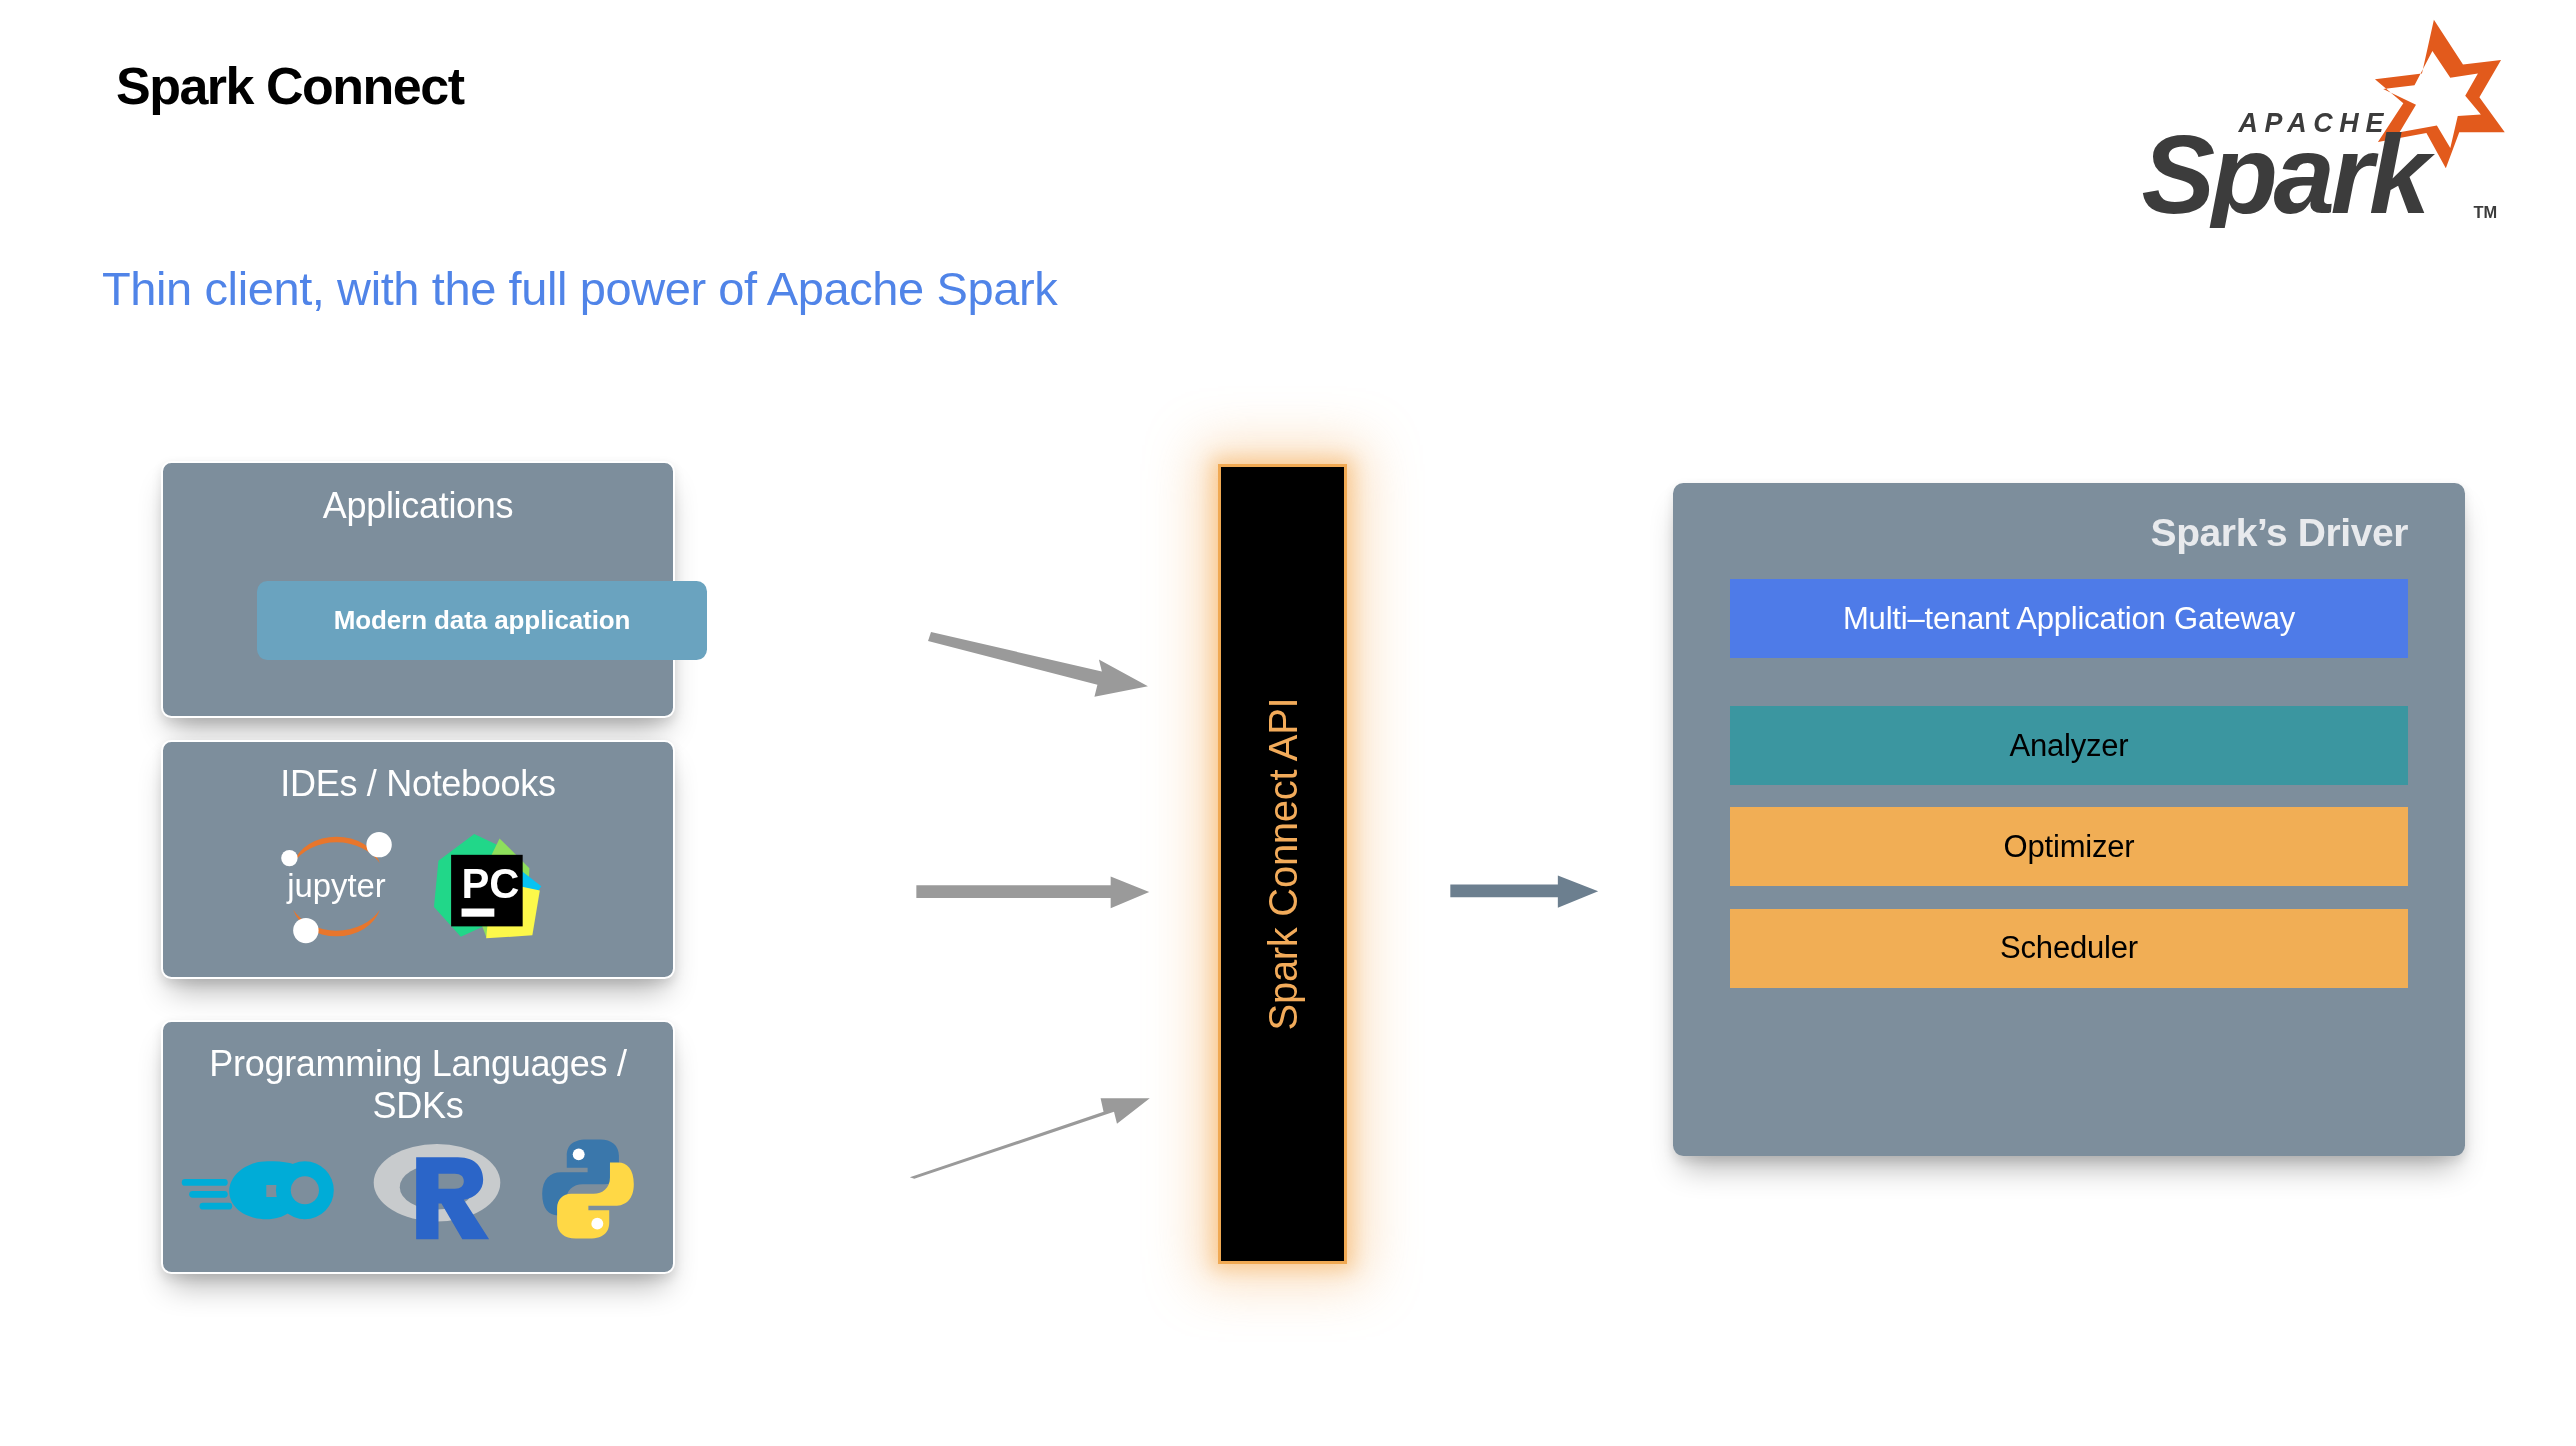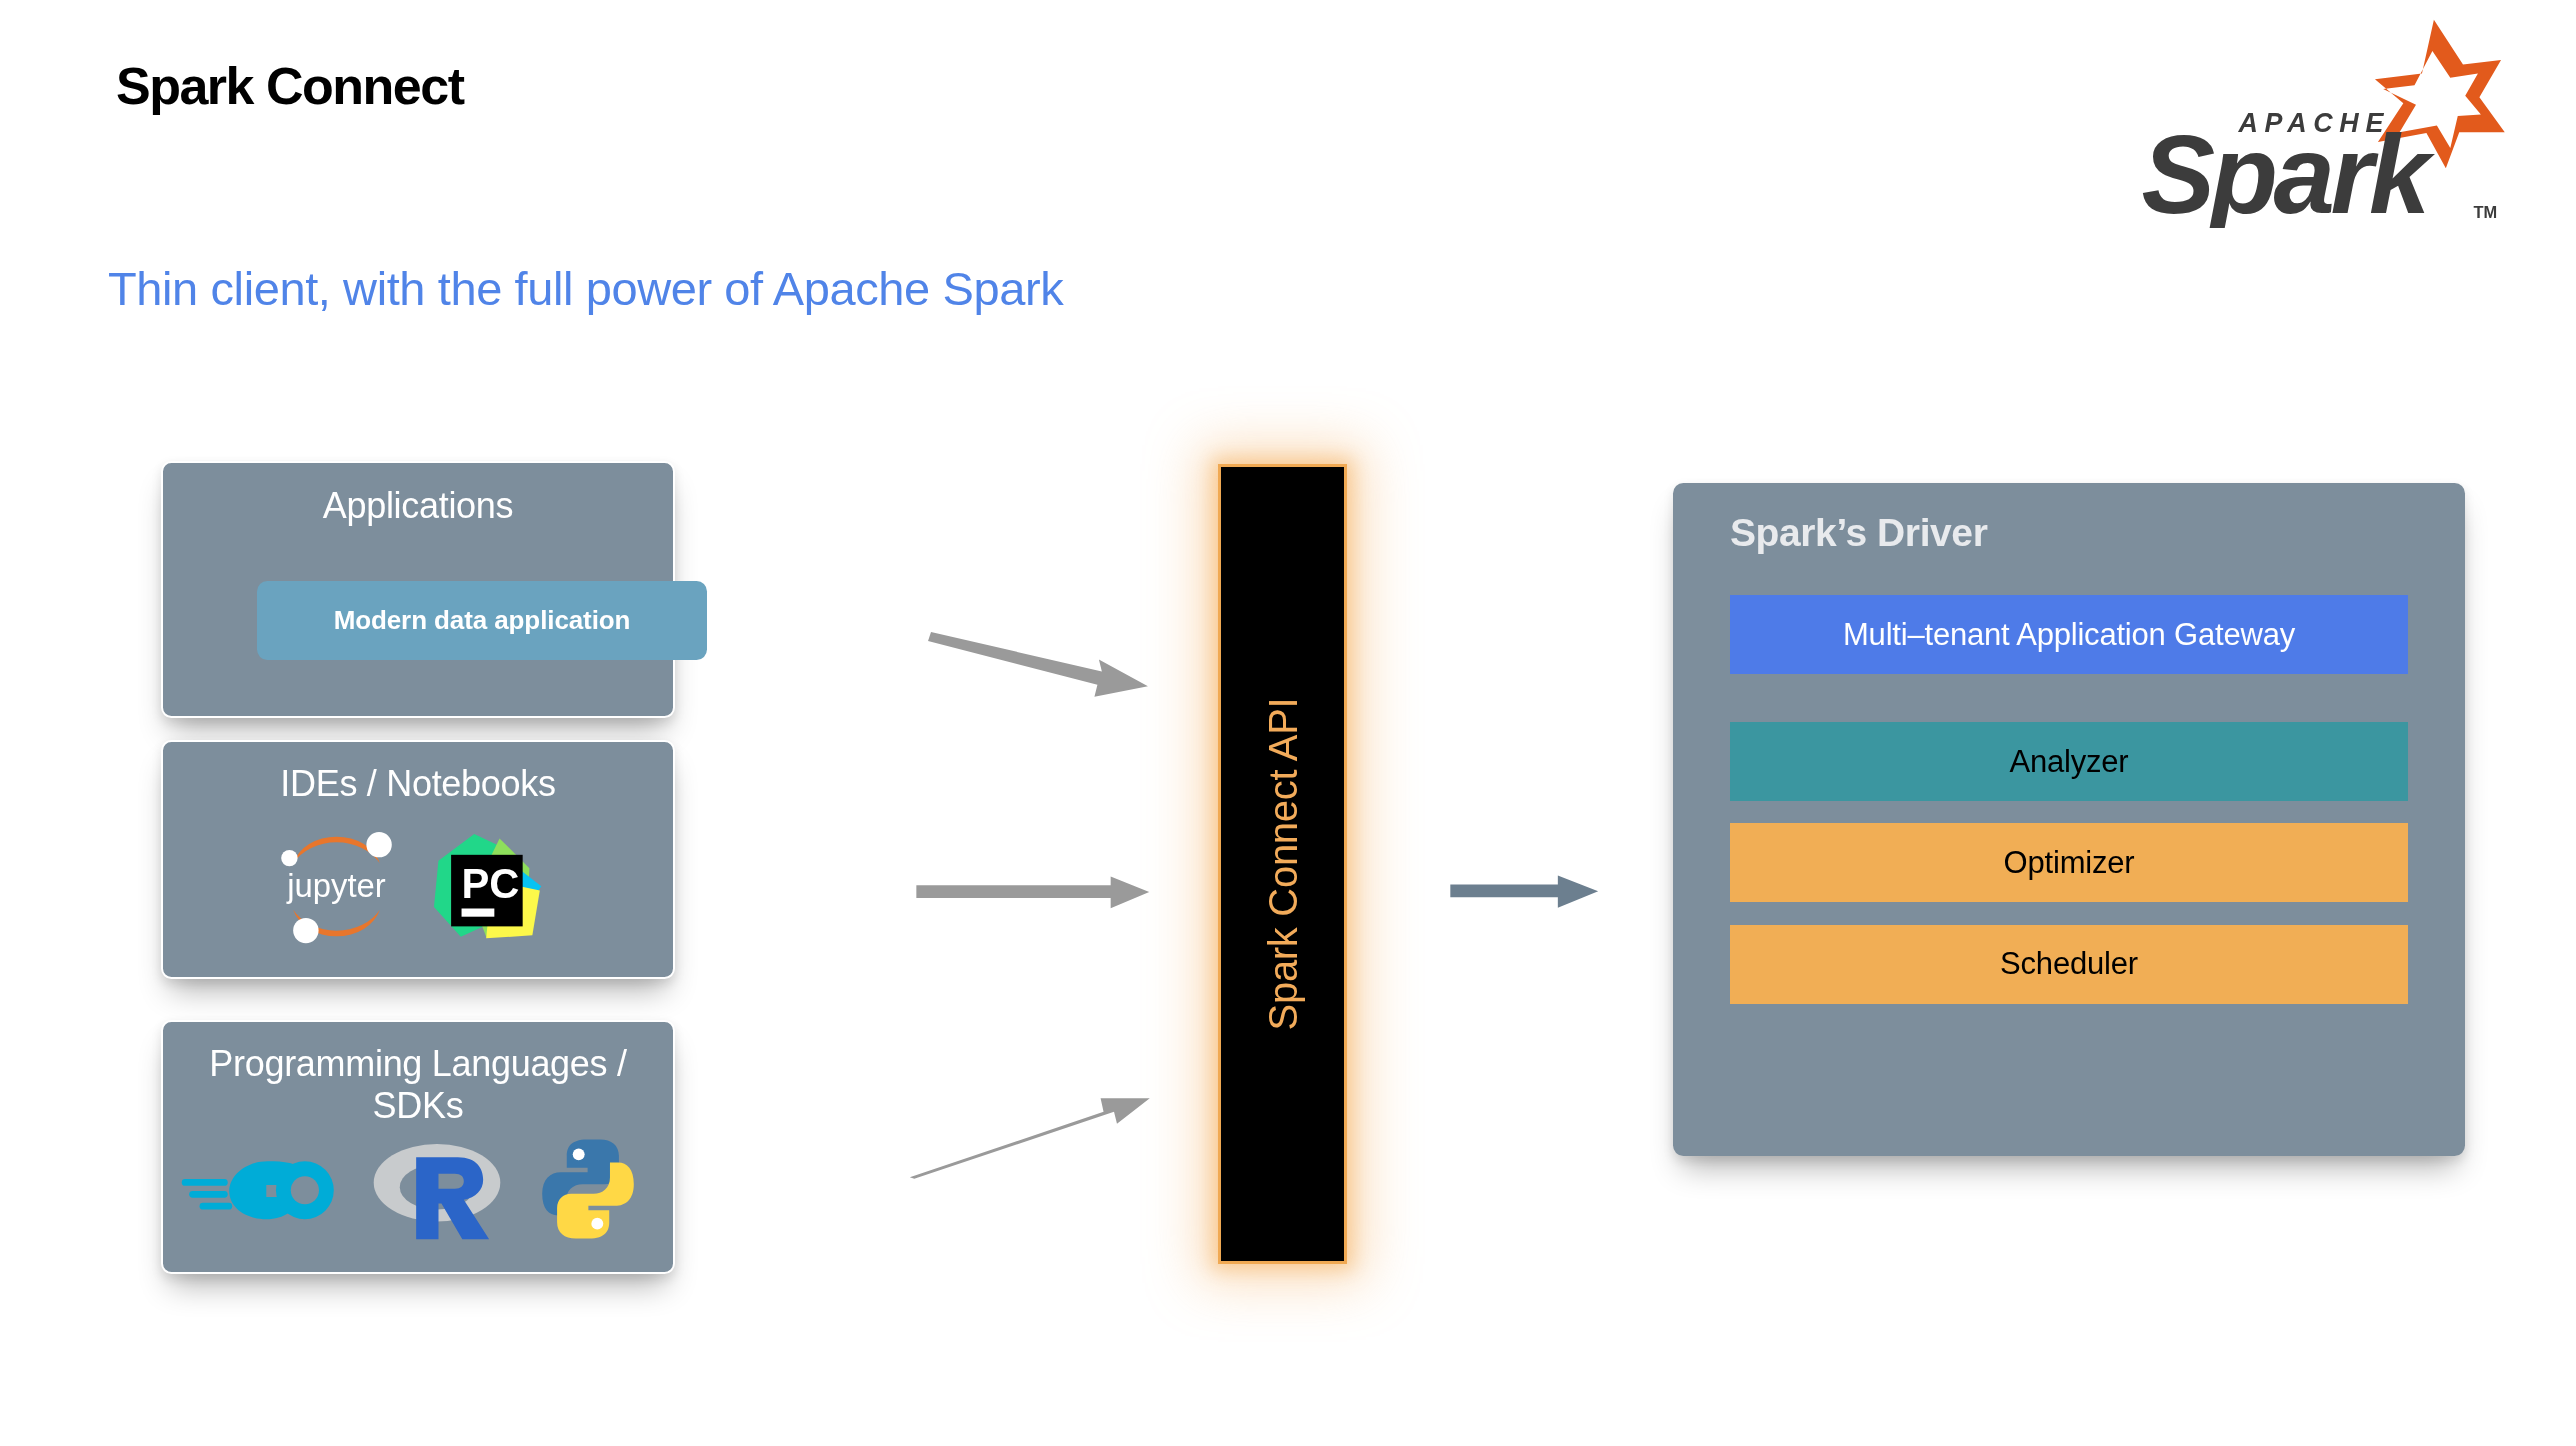--- a/index.html
+++ b/index.html
@@ -27,21 +27,21 @@
     font-size: 52px;
     font-weight: 700;
     letter-spacing: -1.5px;
     color: #000000;
     line-height: 1.1;
     white-space: nowrap;
   }
 
   #page-subtitle {
     position: absolute;
-    left: 108px;
+    left: 102px;
     top: 261px;
     font-size: 47px;
     font-weight: 400;
     color: #5084e8;
     letter-spacing: -0.4px;
     white-space: nowrap;
   }
 
   
   #spark-logo {
@@ -144,23 +144,23 @@
     height: 673px;
     background: #7d8e9c;
     border-radius: 10.4px;
     box-shadow: 0 19.4px 31px -9px rgba(0,0,0,0.30), 0 4.5px 10.4px rgba(0,0,0,0.10);
     padding: 28px 57px 0 57px;
   }
   #driver-title {
     color: #e8eaed;
     font-size: 39px;
     font-weight: 700;
-    text-align: left;
+    text-align: right;
     letter-spacing: -0.4px;
-    margin-bottom: 40px;
+    margin-bottom: 24px;
   }
   .driver-layer {
     height: 79px;
     margin-bottom: 22.4px;
     display: flex;
     align-items: center;
     justify-content: center;
     font-size: 31px;
     letter-spacing: -0.2px;
   }

